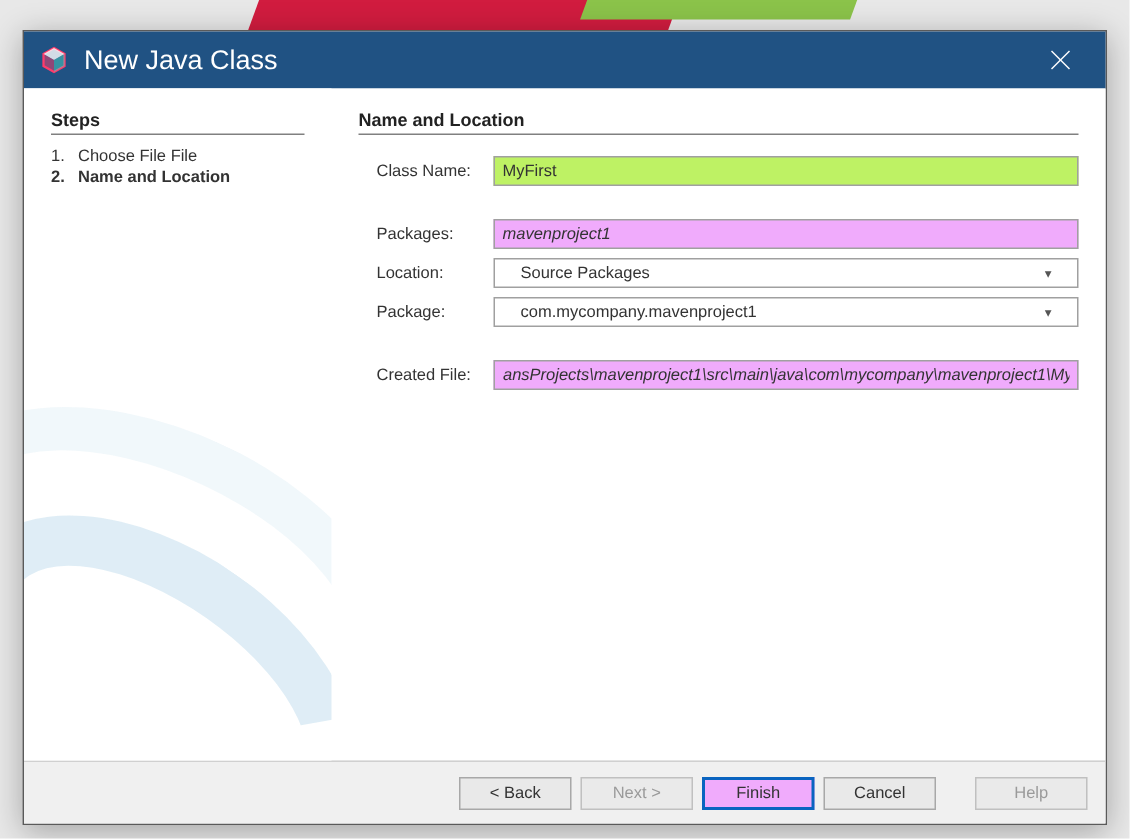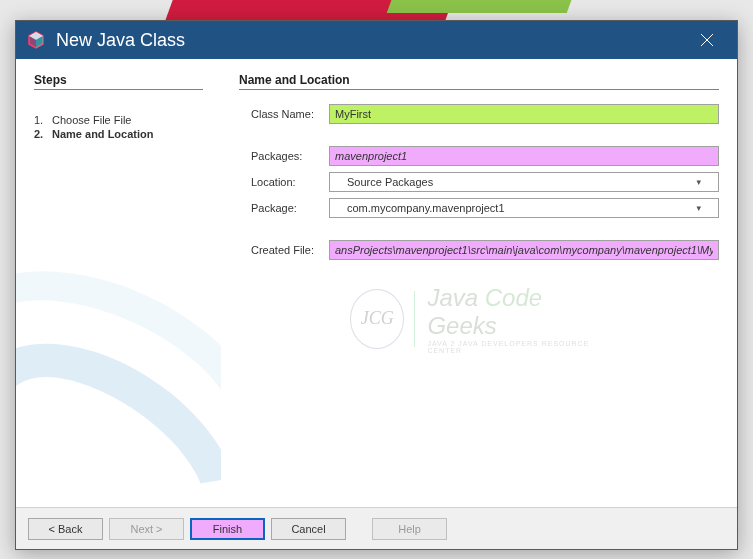--- a/index.html
+++ b/index.html
@@ -17,21 +17,21 @@
     .title-text { font-size: 18px; font-weight: 300; flex: 1; }
     .close-x { width: 40px; height: 38px; display: flex; align-items: center; justify-content: center; cursor: pointer; font-size: 14px; }
     .close-x svg { width: 14px; height: 14px; }
     
     .content { flex: 1; display: flex; background: #fff; }
     
     .sidebar { width: 205px; padding: 14px 18px; background: #fff; position: relative; }
     .sidebar-bg { position: absolute; bottom: 0; left: 0; width: 100%; height: 280px; overflow: hidden; opacity: 0.6; }
     .swoosh1 { position: absolute; bottom: -40px; left: -60px; width: 300px; height: 180px; border-radius: 50%; border: 35px solid rgba(100,170,210,0.35); border-bottom-color: transparent; border-right-color: transparent; transform: rotate(35deg); }
     .swoosh2 { position: absolute; bottom: 20px; left: -80px; width: 340px; height: 200px; border-radius: 50%; border: 30px solid rgba(180,215,230,0.3); border-bottom-color: transparent; border-right-color: transparent; transform: rotate(25deg); }
-    .steps-heading { font-size: 12px; font-weight: bold; color: #222; border-bottom: 1px solid #808080; padding-bottom: 2px; margin-bottom: 24px; position: relative; z-index: 2; }
+    .steps-heading { font-size: 12px; font-weight: bold; color: #222; border-bottom: 1px solid #808080; padding-bottom: 2px; margin-bottom: 8px; position: relative; z-index: 2; }
     .steps-list { font-size: 11px; color: #333; position: relative; z-index: 2; }
     .step-item { display: flex; margin-bottom: 2px; }
     .step-num { width: 18px; }
     .step-item.current .step-num, .step-item.current .step-label { font-weight: bold; }
     
     .main-panel { flex: 1; padding: 14px 18px; position: relative; }
     .panel-heading { font-size: 12px; font-weight: bold; color: #222; border-bottom: 1px solid #808080; padding-bottom: 2px; margin-bottom: 14px; }
     .form-row { display: flex; align-items: center; margin-bottom: 6px; margin-left: 12px; }
     .form-row.gap { margin-bottom: 22px; }
     .form-label { width: 78px; font-size: 11px; color: #333; }
@@ -41,21 +41,21 @@
     .chevron { font-size: 9px; color: #555; }
     
     .watermark { position: absolute; top: 58%; left: 50%; transform: translate(-50%, -50%); display: flex; align-items: center; opacity: 0.28; pointer-events: none; }
     .wm-circle { width: 60px; height: 60px; border: 1px solid #88a; border-radius: 50%; display: flex; align-items: center; justify-content: center; font-family: Georgia, serif; font-style: italic; font-size: 18px; color: #556; margin-right: 10px; }
     .wm-sep { width: 1px; height: 56px; background: #6c8; margin-right: 12px; }
     .wm-text { font-family: Georgia, serif; }
     .wm-main { font-size: 24px; color: #7a8a7a; font-style: italic; }
     .wm-main .code { color: #6fad6f; }
     .wm-sub { font-size: 7px; color: #8a8a8a; letter-spacing: 1px; text-transform: uppercase; }
     
-    .footer { height: 42px; background: #f0f0f0; border-top: 1px solid #d0d0d0; display: flex; align-items: center; padding: 0 12px; gap: 6px; }
+    .footer { height: 42px; background: #f0f0f0; border-top: 1px solid #d0d0d0; display: flex; align-items: center; justify-content: flex-end; padding: 0 12px; gap: 6px; }
     .btn { width: 75px; height: 22px; font-size: 11px; border: 1px solid #a8a8a8; background: #e9e9e9; color: #333; cursor: pointer; display: flex; align-items: center; justify-content: center; }
     .btn.disabled { color: #9a9a9a; border-color: #c0c0c0; background: #eaeaea; cursor: default; }
     .btn.primary { border: 2px solid #0a64c0; background: #f0abfc; }
     .btn-gap { width: 14px; }
   </style>
 </head>
 <body>
 
 <div class="bg-shapes">
   <div class="bg-red"></div>
@@ -127,32 +127,20 @@
           <span>com.mycompany.mavenproject1</span>
           <span class="chevron">▾</span>
         </div>
       </div>
 
       <div class="form-row">
         <span class="form-label">Created File:</span>
         <input class="form-input readonly" readonly="" value="ansProjects\mavenproject1\src\main\java\com\mycompany\mavenproject1\MyFirst.java" style="">
       </div>
 
-      <div class="watermark">
-        <div class="wm-circle">JCG</div>
-        <div class="wm-sep"></div>
-        <div class="wm-text">
-          <div class="wm-main">
-            <span>Java</span>
-            <span class="code">Code</span>
-            <span>Geeks</span>
-          </div>
-          <div class="wm-sub">Java 2 Java Developers Resource Center</div>
-        </div>
-      </div>
     </div>
   </div>
 
   <div class="footer">
     <button class="btn">&lt; Back</button>
     <button class="btn disabled">Next &gt;</button>
     <button class="btn primary">Finish</button>
     <button class="btn">Cancel</button>
     <span class="btn-gap"></span>
     <button class="btn disabled">Help</button>

